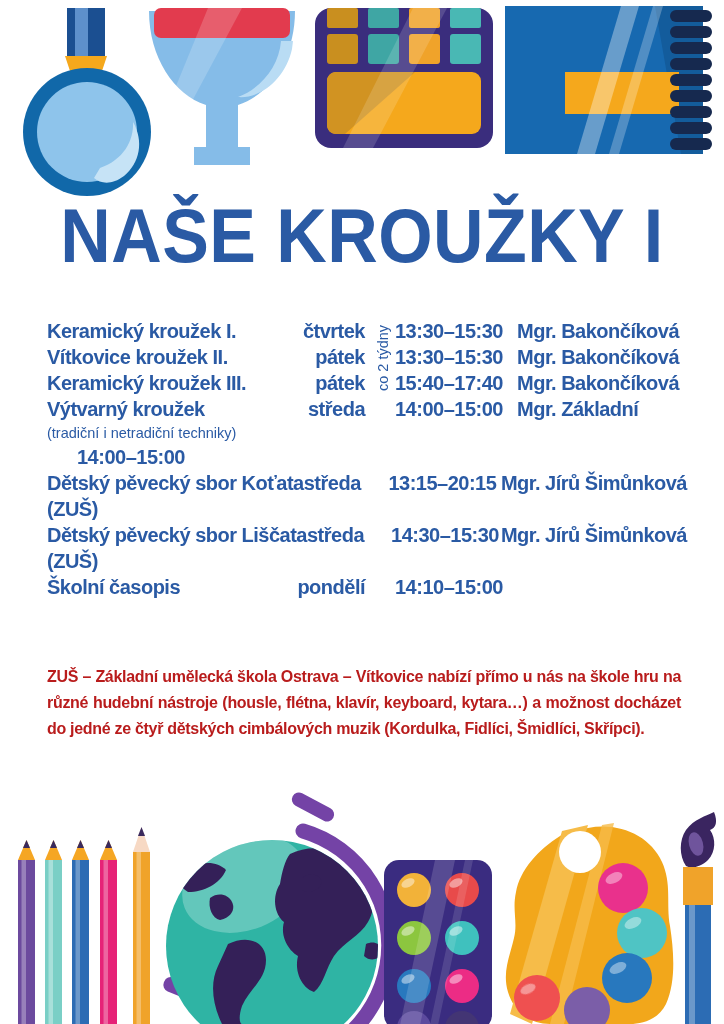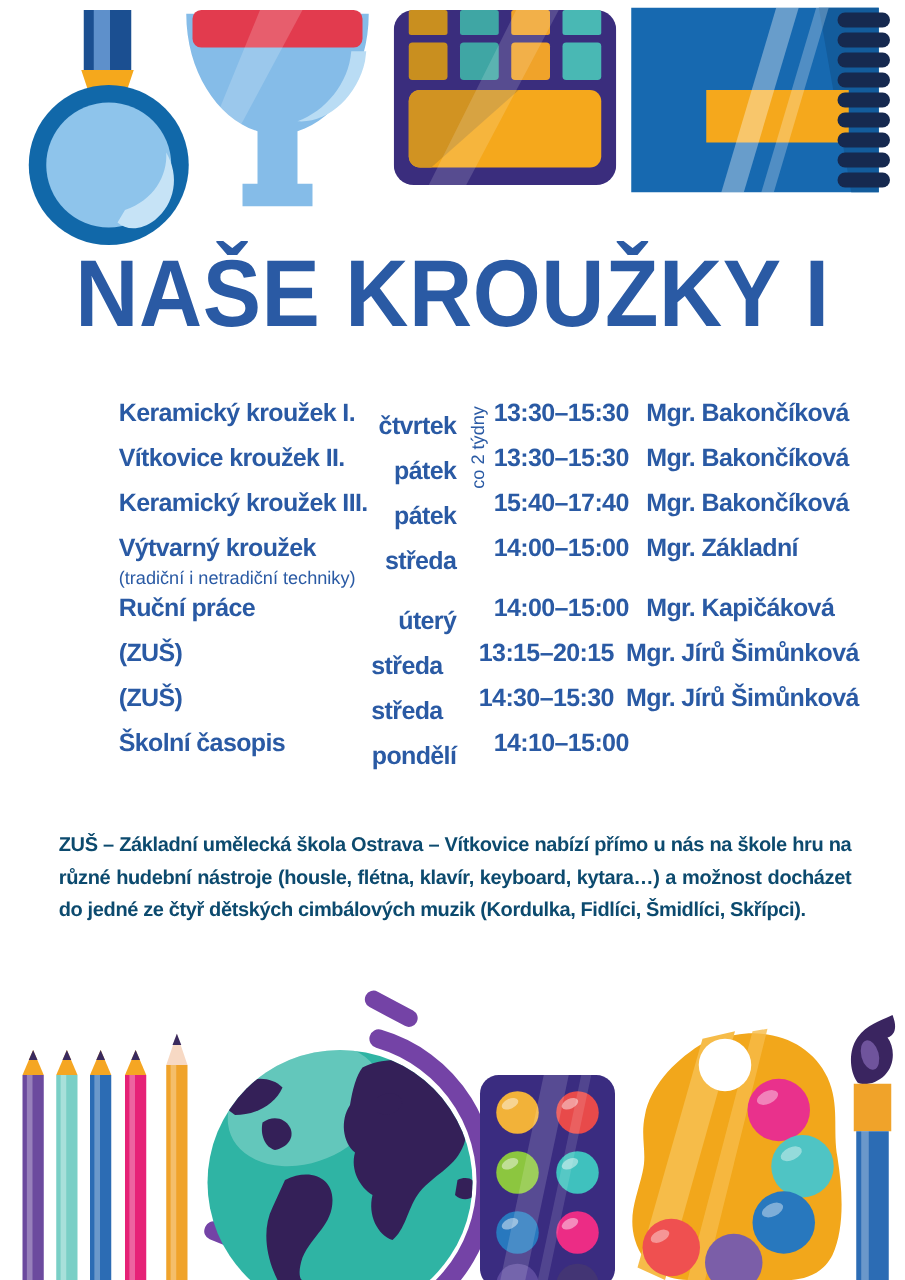--- a/index.html
+++ b/index.html
@@ -16,53 +16,53 @@
     color:#2A5AA4; white-space:nowrap; line-height:76px;
     transform:scaleX(0.92); transform-origin:center;
     letter-spacing:0.5px;
   }
 
   .schedule {
     position:absolute; left:47px; top:318px; width:640px;
   }
   .row { display:flex; align-items:flex-start; }
   .c-left { width:318px; display:flex; align-items:flex-start; }
-  .c-name { display:flex; flex-direction:column;margin-left:48px; }
+  .c-name { display:flex; flex-direction:column; }
   .line1, .line2 {
     font-size:20px; font-weight:bold; line-height:26px;
     letter-spacing:-0.5px; white-space:nowrap;
   }
   .sub-note {
     font-size:14.5px; font-weight:normal; line-height:22px;
     letter-spacing:0; white-space:nowrap;
   }
   .c-day {
     flex:1; text-align:right; font-size:20px; font-weight:bold;
-    line-height:26px; letter-spacing:-0.5px; white-space:nowrap;margin-top:10px;
+    line-height:26px; letter-spacing:-0.5px; white-space:nowrap;
   }
   .c-gap { width:30px; }
   .c-time {
     width:122px; font-size:20px; font-weight:bold; line-height:26px;
     letter-spacing:-0.5px; white-space:nowrap;
   }
   .c-teacher {
     flex:1; font-size:20px; font-weight:bold; line-height:26px;
     letter-spacing:-0.5px; white-space:nowrap;
   }
   .recurrence {
     position:absolute; left:325px; top:0; height:80px; width:22px;
     writing-mode:vertical-rl; transform:rotate(180deg);
     font-size:14.5px; line-height:22px; text-align:center;
     color:#2A5AA4; white-space:nowrap;
   }
 
   .footer-text {
     position:absolute; left:47px; top:664px; width:634px;
     font-size:16px; font-weight:bold; line-height:26px;
-    text-align:justify; letter-spacing:-0.3px; color:#0c4a6e;
+    text-align:justify; letter-spacing:-0.3px; color:#b91c1c;
   }
 </style>
 </head>
 <body>
 
 <div class="page">
 
   <svg class="deco" style="left:3px; top:0;" width="165" height="200" viewBox="0 0 165 200">
     <rect x="64" y="8" width="38" height="50" fill="#1B4F91"></rect>
     <rect x="72" y="8" width="13" height="50" fill="#5E90CB"></rect>
@@ -160,46 +160,41 @@
           <div class="sub-note">(tradiční i netradiční techniky)</div>
         </div>
         <div class="c-day">středa</div>
       </div>
       <div class="c-gap"></div>
       <div class="c-time">14:00–15:00</div>
       <div class="c-teacher">Mgr. Základní</div>
     </div>
 
     <div class="row">
-      <div class="c-left">
-        <div class="c-name">
-            <div class="line1">Ruční práce</div>
-          </div>
-        <div class="c-day">úterý</div>
-      </div>
       <div class="c-gap"></div>
       <div class="c-time">14:00–15:00</div>
-      <div class="c-teacher">Mgr. Kapičáková</div>
-    </div>
-
-    <div class="row">
-      <div class="c-left">
-        <div class="c-name">
+    </div>
+
+    <div class="row">
+      <div class="c-left">
+        <div class="c-name">
+          <div class="line1">Dětský pěvecký sbor Koťata</div>
           <div class="line2">(ZUŠ)</div>
         </div>
         <div class="c-day">středa</div>
       </div>
       <div class="c-gap"></div>
       <div class="c-time">13:15–20:15</div>
       <div class="c-teacher">Mgr. Jírů Šimůnková</div>
     </div>
 
     <div class="row">
       <div class="c-left">
         <div class="c-name">
+          <div class="line1">Dětský pěvecký sbor Liščata</div>
           <div class="line2">(ZUŠ)</div>
         </div>
         <div class="c-day">středa</div>
       </div>
       <div class="c-gap"></div>
       <div class="c-time">14:30–15:30</div>
       <div class="c-teacher">Mgr. Jírů Šimůnková</div>
     </div>
 
     <div class="row">

